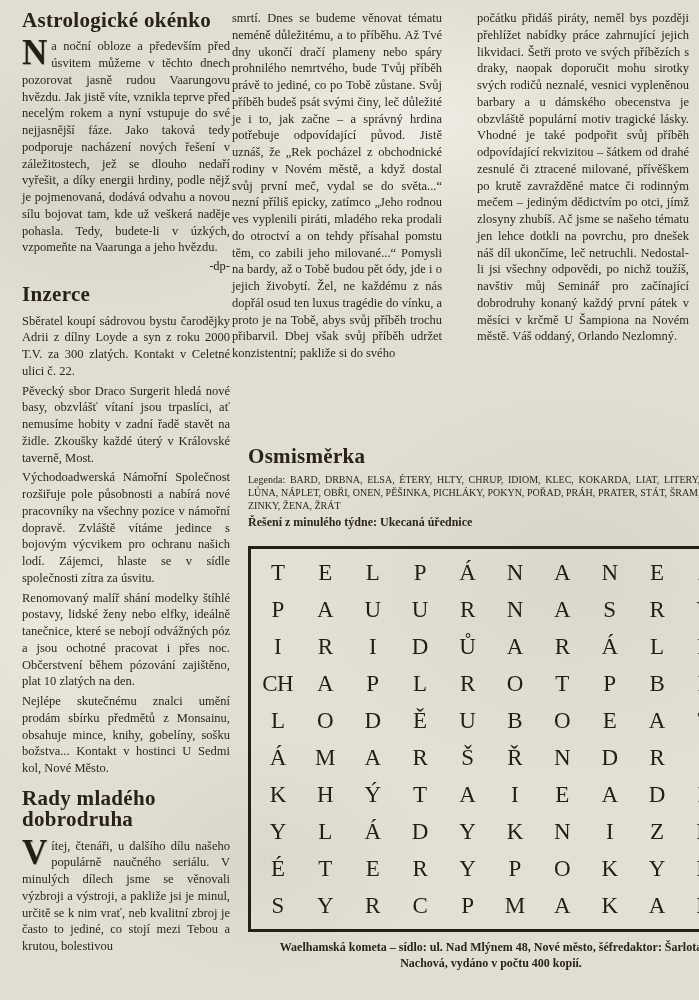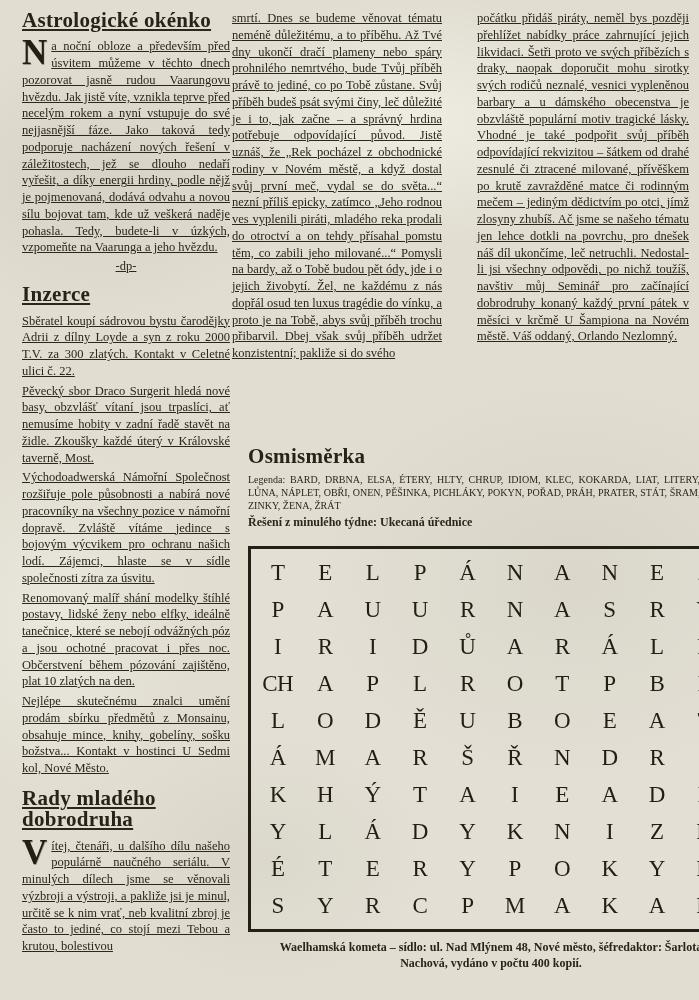--- a/index.html
+++ b/index.html
@@ -9,38 +9,38 @@
     background-image:
       radial-gradient(ellipse 320px 220px at 15% 18%, rgba(110,100,80,0.09), transparent 62%),
       radial-gradient(ellipse 420px 320px at 82% 58%, rgba(110,100,80,0.08), transparent 62%),
       radial-gradient(ellipse 260px 200px at 38% 86%, rgba(110,100,80,0.07), transparent 62%),
       radial-gradient(ellipse 300px 180px at 60% 12%, rgba(255,255,248,0.45), transparent 70%),
       radial-gradient(ellipse 200px 260px at 8% 62%, rgba(255,255,248,0.30), transparent 70%);
     font-family:"Liberation Serif","DejaVu Serif",serif;
     color:#2c261d;
     overflow:hidden;
   }
-  .col { position:absolute; top:10px;text-decoration:underline; }
+  .col { position:absolute; top:10px; }
   .col-left   { left:22px;  width:208px; }
   .col-middle { left:232px; width:210px; }
   .col-right  { left:477px; width:212px; }
 
   h1.section {
     font-size:21px; line-height:1.02; margin:0 0 7px 0;
     font-weight:bold; letter-spacing:0.3px; color:#28221a;
   }
   p.body {
     font-size:12.5px; line-height:1.34; text-align:justify;
     margin:0 0 3px 0; hyphens:none;
   }
   .dropcap {
     float:left; font-size:35px; line-height:28px; font-weight:bold;
     padding:1px 4px 0 0; color:#241f16; text-shadow:0.5px 0.5px 0 rgba(40,30,10,0.35);
   }
-  .sig { text-align:center; font-size:12.5px; margin:0 0 10px 0; }
+  .sig { text-align:right; font-size:12.5px; margin:0 0 10px 0; }
   .section-gap { height:8px; }
 
   .osmi { position:absolute; left:248px; top:446px; width:486px; }
   .legend { font-size:10px; line-height:1.28; text-align:justify; margin:0; }
   .solution { font-size:12px; line-height:1.3; margin:2px 0 16px 0; font-weight:bold; }
 
   .grid-box {
     margin-top:7px; border:3px solid #241f17;
     display:grid; grid-template-columns:repeat(10,1fr);
     padding:5px 3px; background:rgba(255,255,252,0.08);

